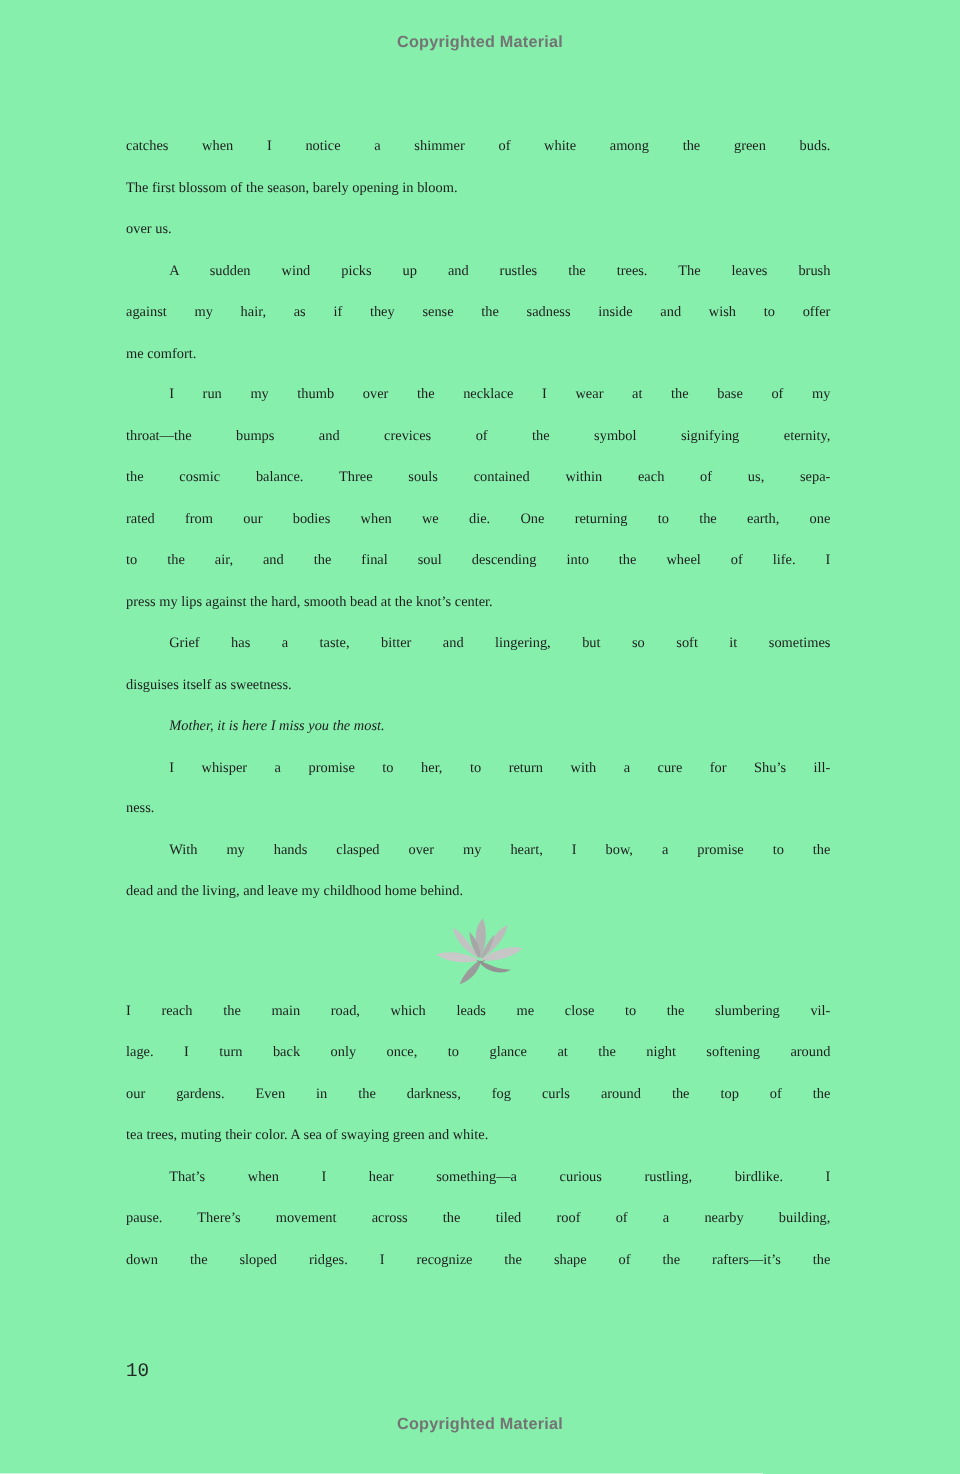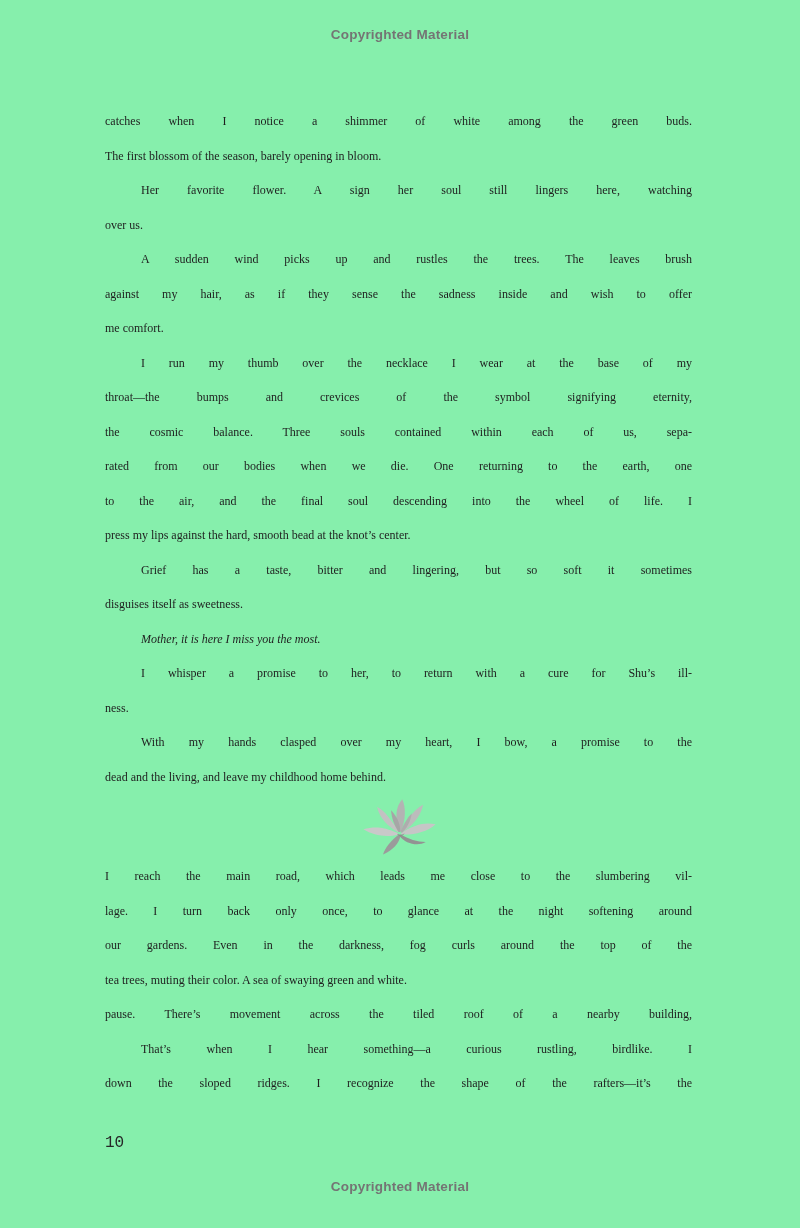--- a/index.html
+++ b/index.html
@@ -78,21 +78,20 @@
 
   <div class="notice notice-top">Copyrighted Material</div>
 
   <main class="text-block">
     <div class="section">
         <div class="para">
           <div class="line">catches when I notice a shimmer of white among the green buds.</div>
           <div class="line last">The first blossom of the season, barely opening in bloom.</div>
         </div>
         <div class="para">
-          <div class="line indent-first">Her favorite flower. A sign her soul still lingers here, watching</div>
           <div class="line last">over us.</div>
         </div>
         <div class="para">
           <div class="line indent-first">A sudden wind picks up and rustles the trees. The leaves brush</div>
           <div class="line">against my hair, as if they sense the sadness inside and wish to offer</div>
           <div class="line last">me comfort.</div>
         </div>
         <div class="para">
           <div class="line indent-first">I run my thumb over the necklace I wear at the base of my</div>
           <div class="line">throat—the bumps and crevices of the symbol signifying eternity,</div>
@@ -135,22 +134,22 @@
     </div>
 
     <div class="section">
         <div class="para">
           <div class="line">I reach the main road, which leads me close to the slumbering vil-</div>
           <div class="line">lage. I turn back only once, to glance at the night softening around</div>
           <div class="line">our gardens. Even in the darkness, fog curls around the top of the</div>
           <div class="line last">tea trees, muting their color. A sea of swaying green and white.</div>
         </div>
         <div class="para">
+          <div class="line indent-first">That’s when I hear something—a curious rustling, birdlike. I</div>
           <div class="line">pause. There’s movement across the tiled roof of a nearby building,</div>
-          <div class="line indent-first">That’s when I hear something—a curious rustling, birdlike. I</div>
           <div class="line">down the sloped ridges. I recognize the shape of the rafters—it’s the</div>
         </div>
       </div>
   </main>
 
   <div class="page-number">10</div>
 
   <div class="notice notice-bottom">Copyrighted Material</div>
 
 </div>

